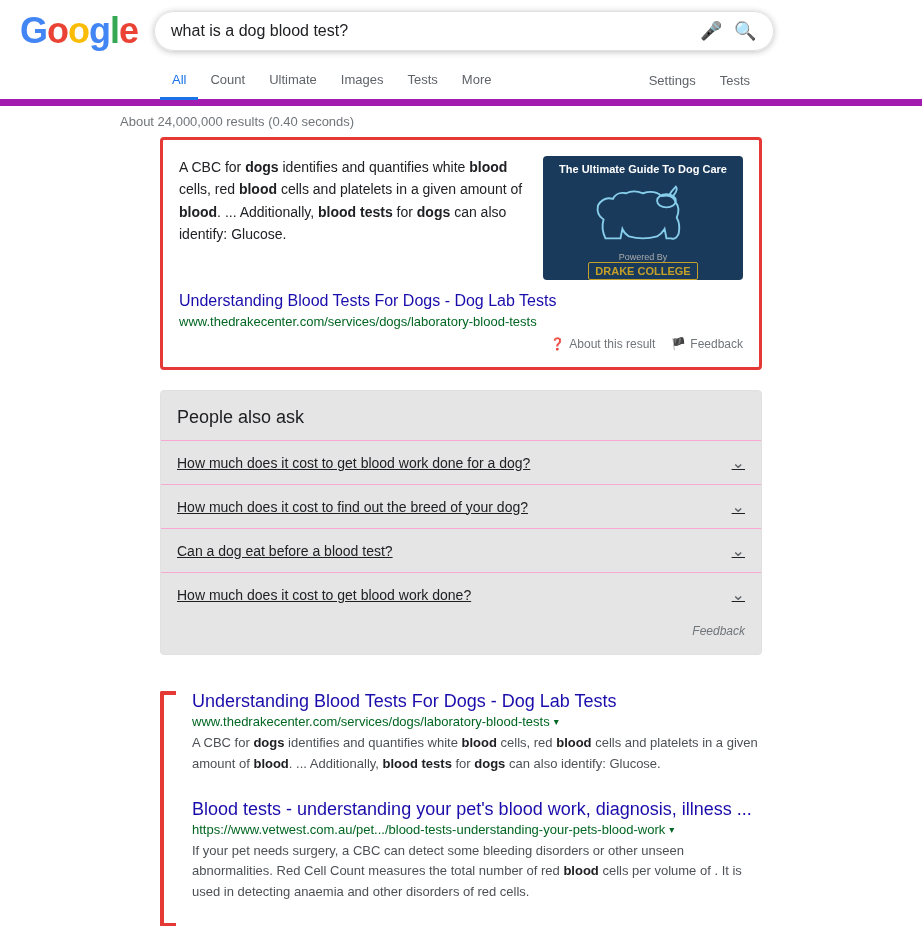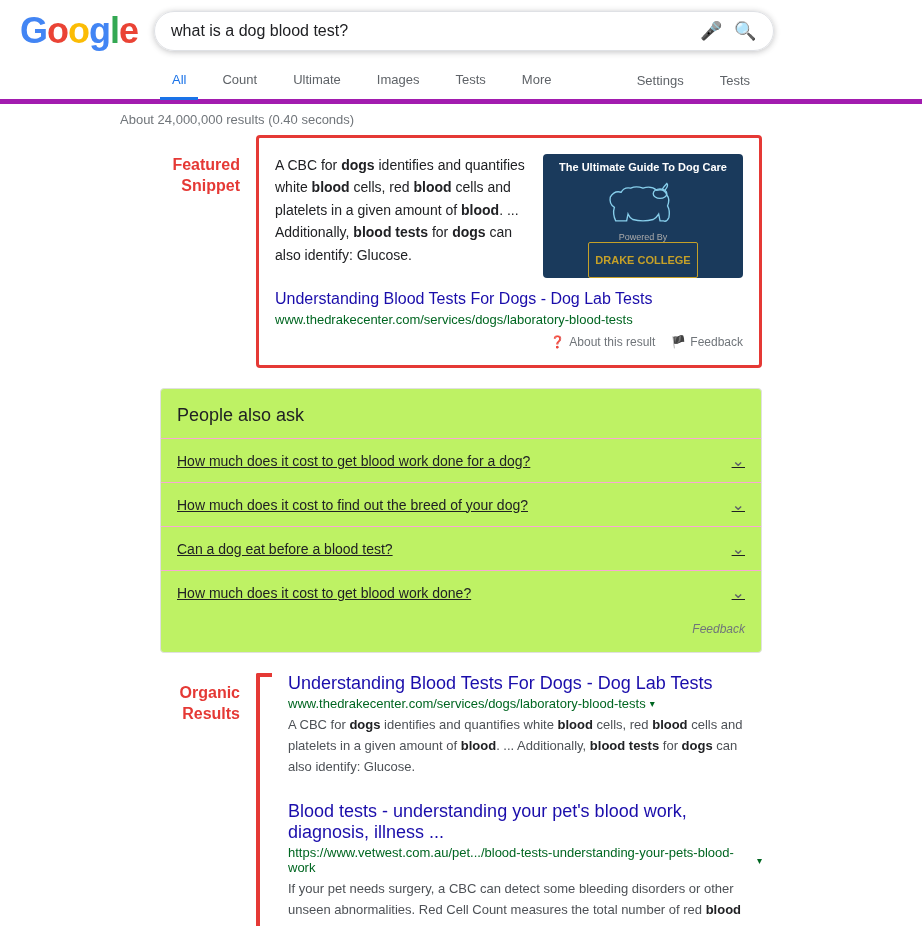--- a/index.html
+++ b/index.html
@@ -15,21 +15,21 @@
     .logo-l { color: #34A853; }
     .logo-e { color: #EA4335; }
 
     .search-bar-wrapper { flex: 1; max-width: 620px; display: flex; align-items: center; border: 1px solid #dfe1e5; border-radius: 24px; padding: 8px 16px; box-shadow: 0 1px 6px rgba(32,33,36,.28); }
     .search-input { flex: 1; border: none; outline: none; font-size: 16px; color: #202124; }
     .search-icons { display: flex; align-items: center; gap: 12px; }
     .mic-icon { color: #4285F4; font-size: 18px; cursor: pointer; }
     .search-icon-btn { color: #4285F4; font-size: 18px; cursor: pointer; }
 
     
-    .nav-tabs { display: flex; align-items: center; padding: 0 160px; border-bottom: 5px solid #a21caf; gap: 12px; }
+    .nav-tabs { display: flex; align-items: center; padding: 0 160px; border-bottom: 7px solid #a21caf; gap: 0; }
     .nav-tab { padding: 10px 12px; font-size: 13px; color: #5f6368; cursor: pointer; text-decoration: none; border-bottom: 3px solid transparent; margin-bottom: -1px; }
     .nav-tab.active { color: #1a73e8; border-bottom-color: #1a73e8; font-weight: 500; }
     .nav-spacer { flex: 1; }
     .nav-settings { padding: 10px 12px; font-size: 13px; color: #5f6368; cursor: pointer; }
     .nav-tools { padding: 10px 12px; font-size: 13px; color: #5f6368; cursor: pointer; }
 
     
     .results-count { padding: 8px 96px; font-size: 13px; color: #70757a; margin-left: 24px; }
 
     
@@ -41,30 +41,30 @@
     .featured-label-text { color: #e53935; font-weight: bold; font-size: 16px; line-height: 1.3; }
 
     .featured-box { border: 3px solid #e53935; border-radius: 4px; padding: 16px; flex: 1; }
     .featured-content { display: flex; gap: 16px; margin-bottom: 12px; }
     .featured-text { flex: 1; font-size: 14px; line-height: 1.6; color: #202124; }
     .featured-text b { font-weight: bold; }
     .featured-image { width: 200px; height: 124px; background: #1a3a5c; border-radius: 4px; display: flex; flex-direction: column; align-items: center; justify-content: center; position: relative; overflow: hidden; flex-shrink: 0; }
     .featured-image-title { color: #fff; font-size: 11px; font-weight: bold; text-align: center; padding: 6px 8px; line-height: 1.3; }
     .dog-silhouette { width: 120px; height: 70px; }
     .powered-by { color: #aaa; font-size: 9px; margin-top: 4px; }
-    .drake-logo { color: #c5a028; font-size: 11px; font-weight: bold; border: 1px solid #c5a028; padding: 11px 6px; border-radius: 2px; }
+    .drake-logo { color: #c5a028; font-size: 11px; font-weight: bold; border: 1px solid #c5a028; padding: 2px 6px; border-radius: 2px; }
 
     .featured-link { color: #1a0dab; font-size: 16px; text-decoration: none; display: block; margin-bottom: 4px; }
     .featured-url { color: #006621; font-size: 13px; }
 
     .featured-footer { display: flex; justify-content: flex-end; gap: 16px; padding-top: 8px; font-size: 12px; color: #70757a; }
     .featured-footer-item { display: flex; align-items: center; gap: 4px; cursor: pointer; }
 
     
-    .people-section { background: #bef264; border: 1px solid #e0e0e0; border-radius: 4px; margin-bottom: 20px; padding: 16px 0; }
+    .people-section { background: #e5e5e5; border: 1px solid #e0e0e0; border-radius: 4px; margin-bottom: 36px; padding: 16px 0; }
     .people-title { font-size: 18px; color: #202124; font-weight: normal; padding: 0 16px 12px; }
     .people-question { display: flex; justify-content: space-between; align-items: center; padding: 12px 16px; border-top: 1px solid #f9a8d4; cursor: pointer; font-size: 14px; color: #202124; text-decoration: underline; }
     .chevron { color: #5f6368; font-size: 16px; }
     .people-feedback { text-align: right; padding: 8px 16px 0; font-size: 12px; color: #70757a; font-style: italic; }
 
     
     .organic-outer { display: flex; align-items: flex-start; gap: 16px; margin-bottom: 20px; }
     .organic-label { writing-mode: horizontal-tb; text-align: right; min-width: 80px; padding-top: 10px; }
     .organic-label-text { color: #e53935; font-weight: bold; font-size: 16px; line-height: 1.3; }
 
@@ -105,23 +105,20 @@
   <div class="nav-spacer"></div>
   <span class="nav-settings">Settings</span>
   <span class="nav-tools">Tests</span>
 </nav>
 
 <div class="results-count">About 24,000,000 results (0.40 seconds)</div>
 
 <div class="main-content">
 
   <div class="featured-snippet-outer">
-    <div class="featured-label">
-      <div class="featured-label-text">Featured<br>Snippet</div>
-    </div>
     <div class="featured-box">
       <div class="featured-content">
         <div class="featured-text">
           A CBC for <b>dogs</b> identifies and quantifies white <b>blood</b> cells, red <b>blood</b> cells and platelets in a given amount of <b>blood</b>. ... Additionally, <b>blood tests</b> for <b>dogs</b> can also identify: Glucose.
         </div>
         <div class="featured-image">
           <div class="featured-image-title">The Ultimate Guide To Dog Care</div>
           <svg class="dog-silhouette" viewBox="0 0 120 70" xmlns="http://www.w3.org/2000/svg">
             <path d="M20,60 Q15,50 18,40 Q10,35 12,25 Q18,15 28,18 Q32,10 42,12 Q50,8 60,12 Q72,8 80,15 Q92,12 95,22 Q100,28 96,38 Q100,45 98,55 Q95,62 90,60 L85,60 L83,50 Q80,55 75,58 Q60,62 45,58 Q40,55 38,50 L36,60 Z" fill="none" stroke="#87ceeb" stroke-width="2"></path>
             <ellipse cx="85" cy="20" rx="10" ry="7" fill="none" stroke="#87ceeb" stroke-width="2"></ellipse>
@@ -161,23 +158,20 @@
       <span class="chevron">⌄</span>
     </div>
     <div class="people-question">
       <span>How much does it cost to get blood work done?</span>
       <span class="chevron">⌄</span>
     </div>
     <div class="people-feedback">Feedback</div>
   </div>
 
   <div class="organic-outer">
-    <div class="organic-label">
-      <div class="organic-label-text">Organic<br>Results</div>
-    </div>
     <div class="organic-bracket"></div>
     <div class="organic-results">
 
       <div class="organic-result">
         <a class="result-title" href="#">Understanding Blood Tests For Dogs - Dog Lab Tests</a>
         <div class="result-url-row">
           <span class="result-url">www.thedrakecenter.com/services/dogs/laboratory-blood-tests</span>
           <span class="result-dropdown">▾</span>
         </div>
         <div class="result-snippet">

